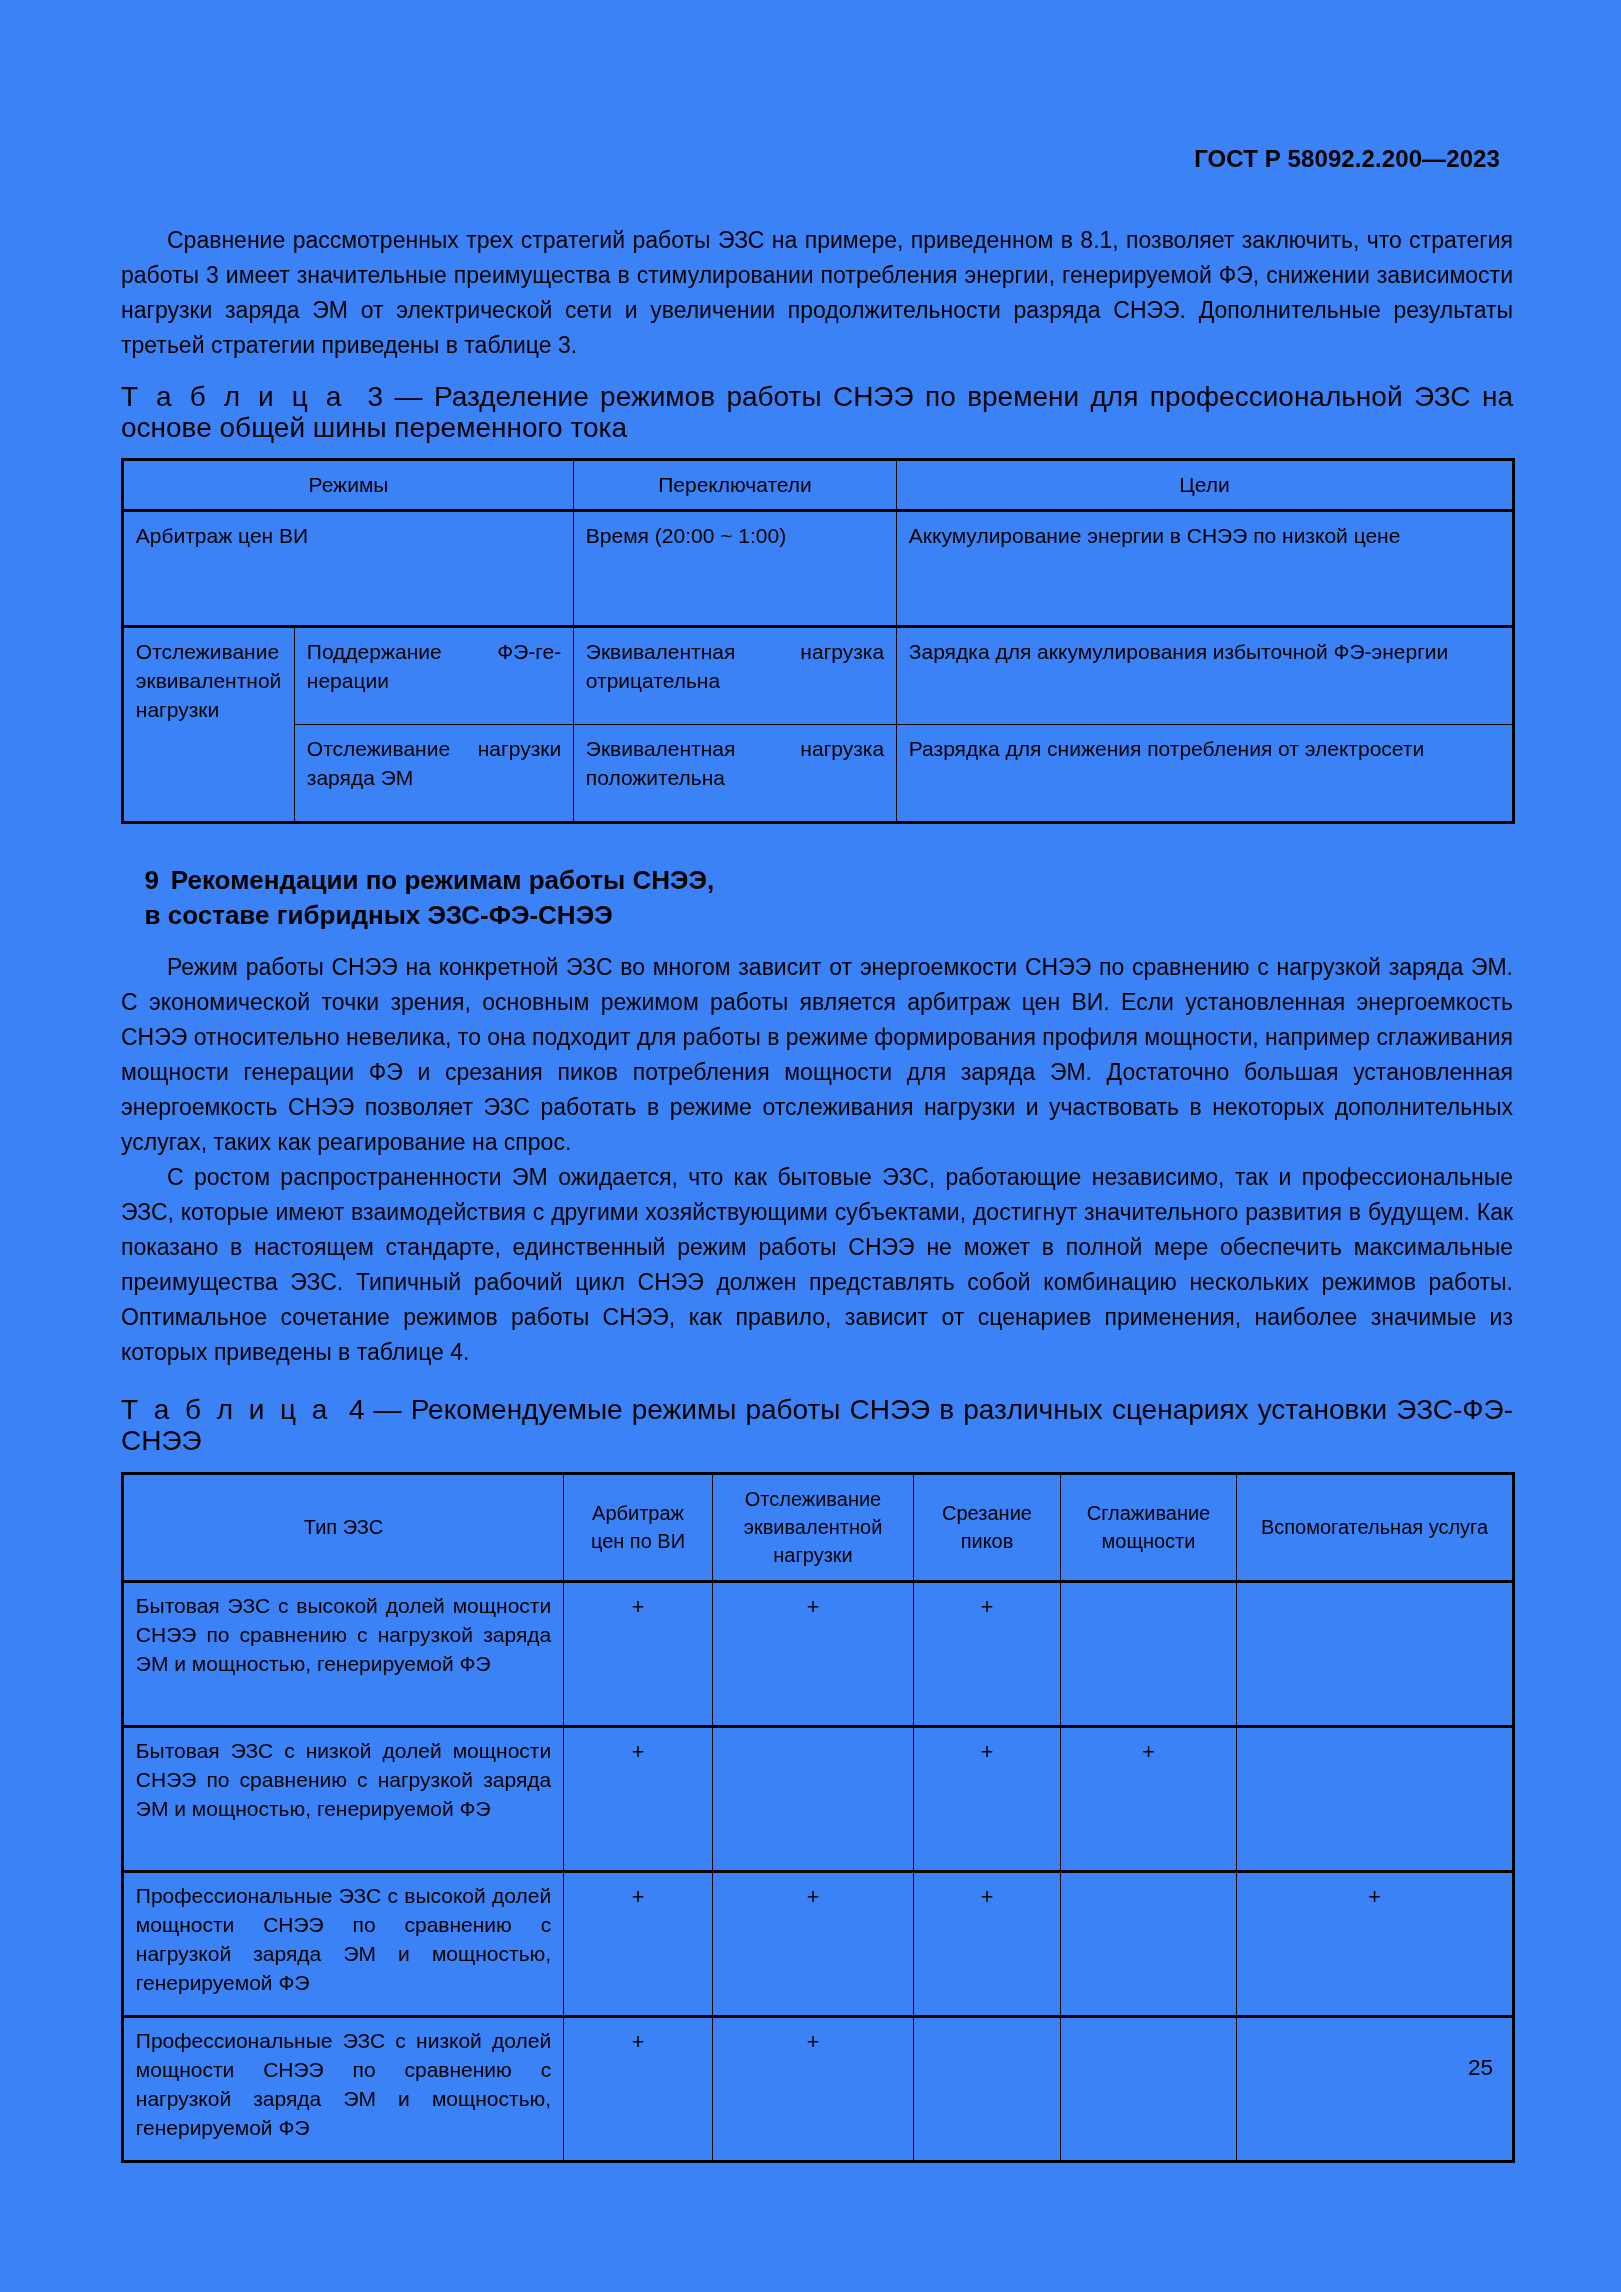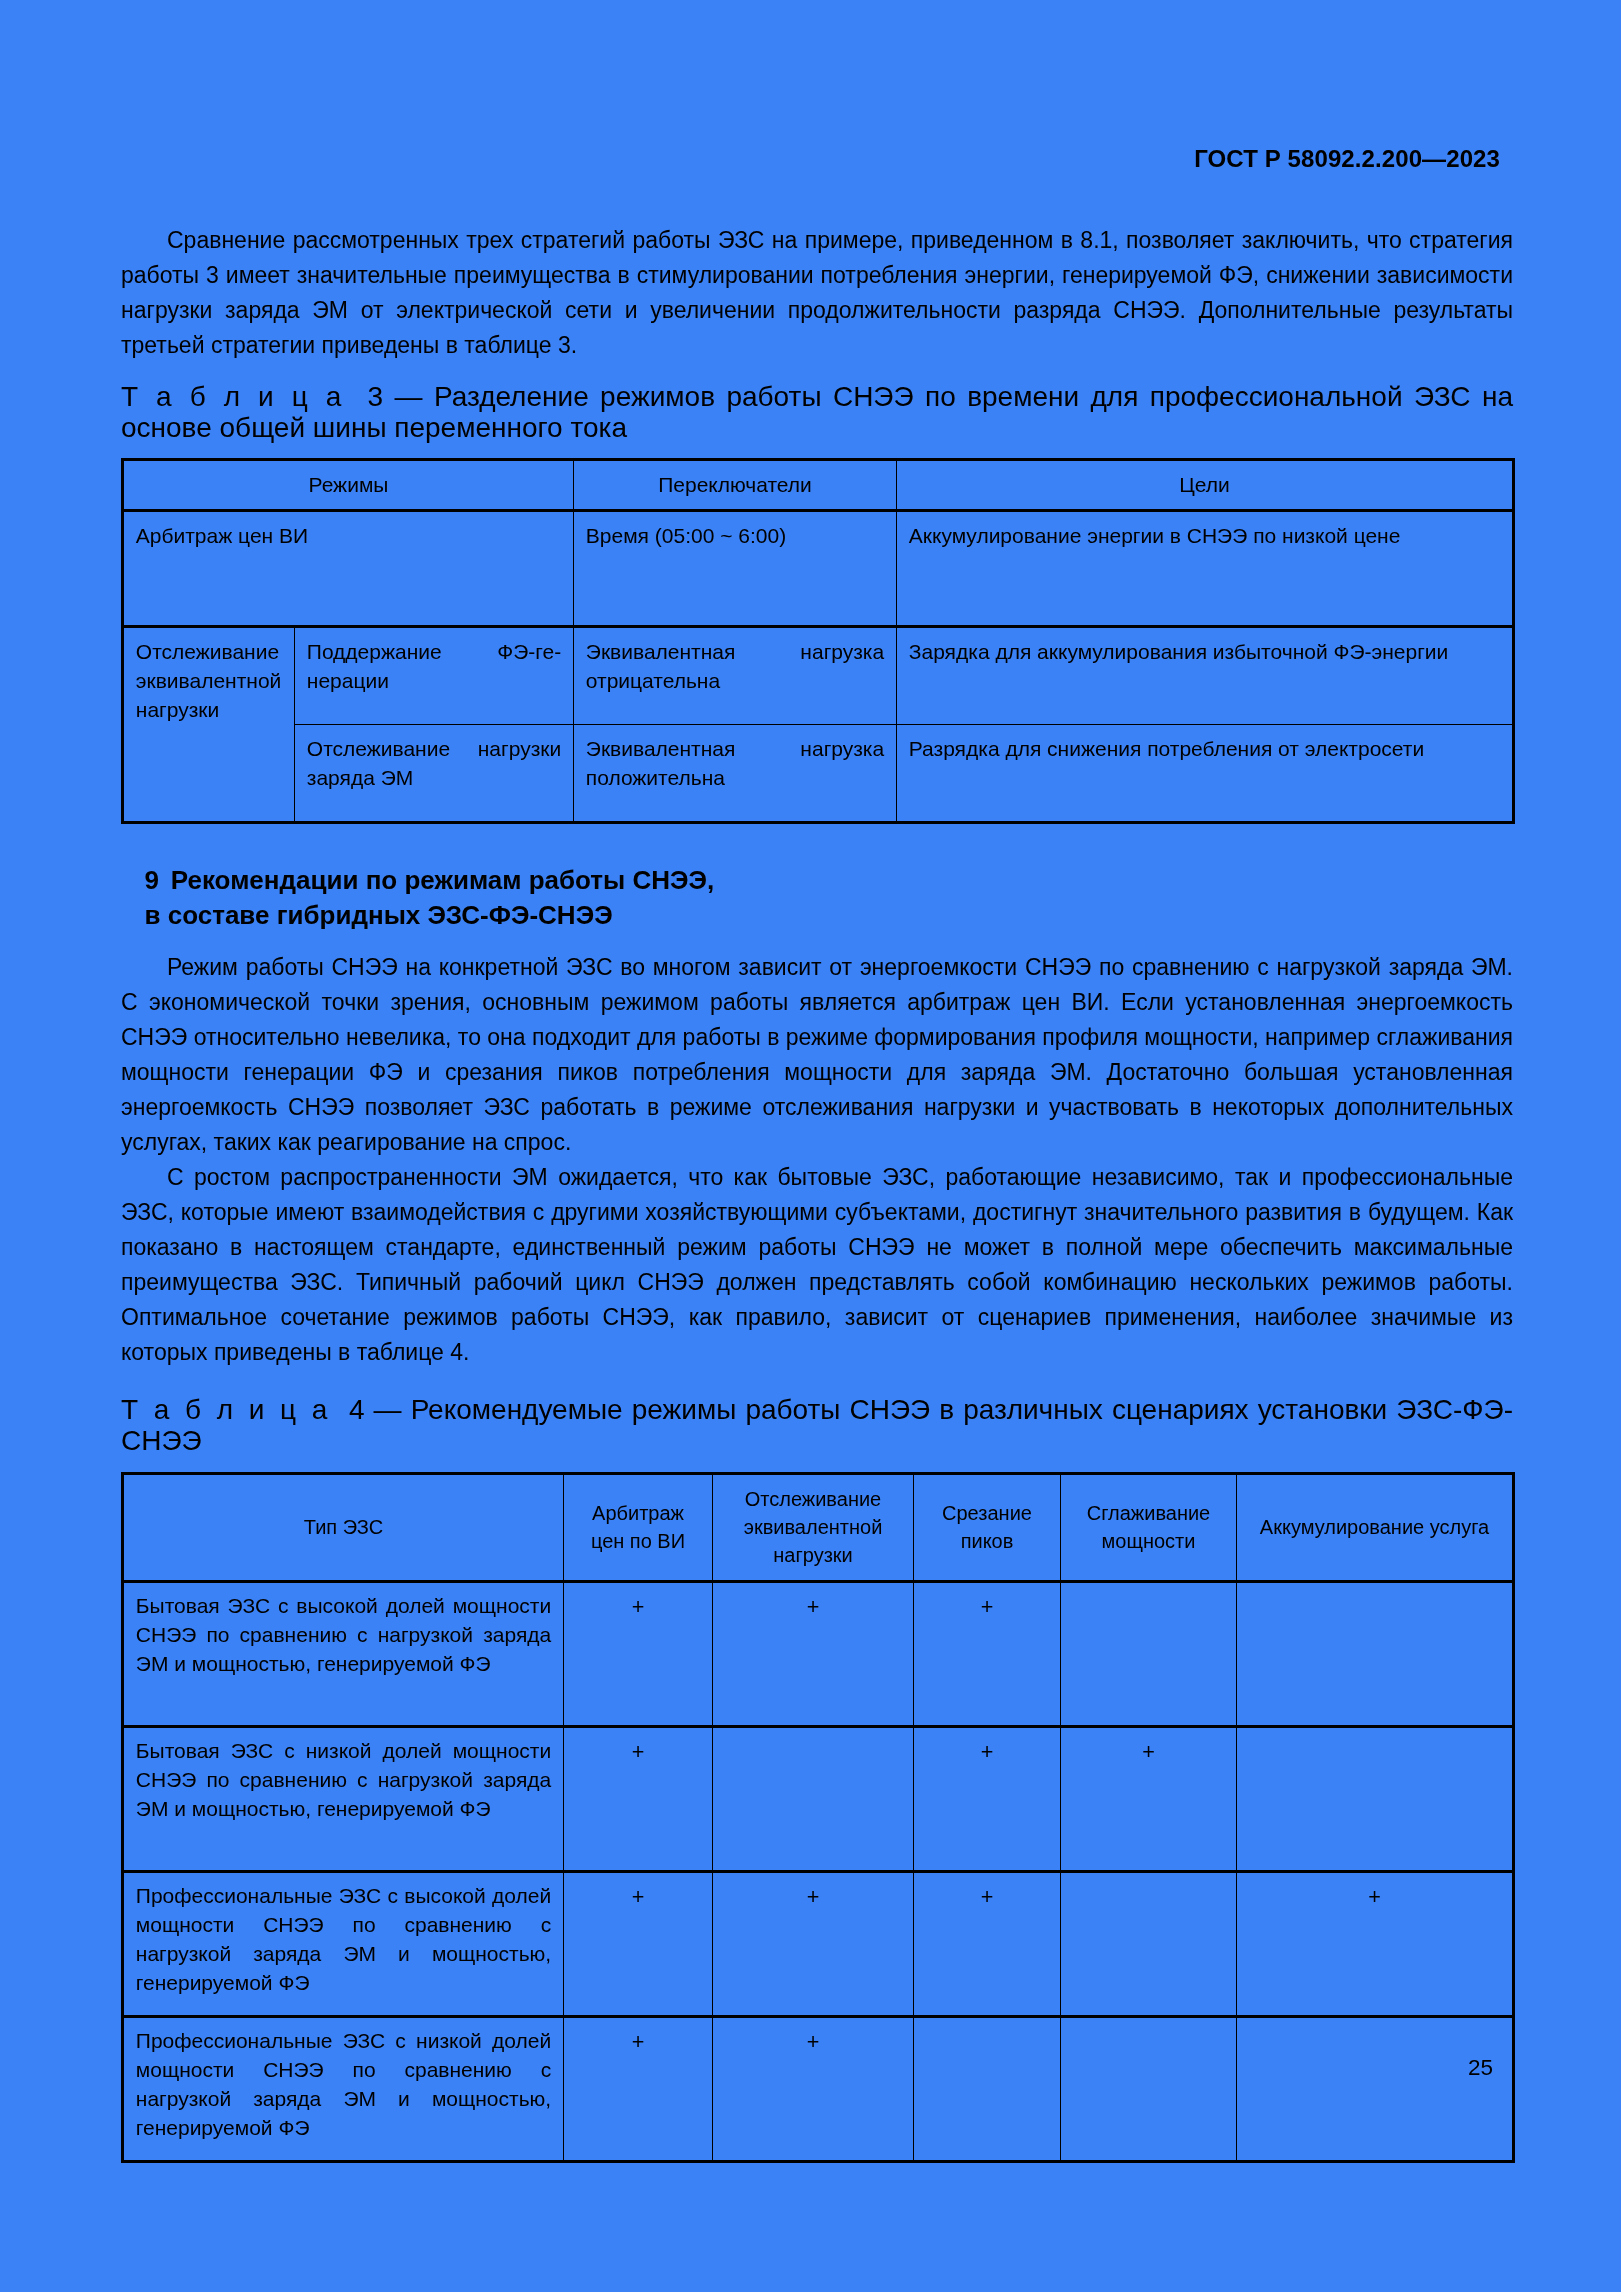--- a/index.html
+++ b/index.html
@@ -171,21 +171,21 @@
       <thead>
         <tr>
           <th colspan="2">Режимы</th>
           <th>Переключатели</th>
           <th>Цели</th>
         </tr>
       </thead>
       <tbody>
         <tr style="height:116px">
           <td colspan="2">Арбитраж цен ВИ</td>
-          <td>Время (05:00 ~ 6:00)</td>
+          <td>Время (20:00 ~ 1:00)</td>
           <td class="just">Аккумулирование энергии в СНЭЭ по низкой цене</td>
         </tr>
         <tr class="heavy-top" style="height:98px">
           <td rowspan="2" class="modes-span just">Отслеживание экви­валентной нагрузки</td>
           <td class="just">Поддержание ФЭ-ге­нерации</td>
           <td class="just">Эквивалентная нагрузка отрицательна</td>
           <td class="just">Зарядка для аккумулирования из­быточной ФЭ-энергии</td>
         </tr>
         <tr style="height:98px">
           <td class="just">Отслеживание на­грузки заряда ЭМ</td>
@@ -225,21 +225,21 @@
         <col style="width:176px">
         <col style="width:277px">
       </colgroup>
       <thead>
         <tr style="height:108px">
           <th>Тип ЭЗС</th>
           <th>Арбитраж цен по ВИ</th>
           <th>Отслеживание эквивалентной нагрузки</th>
           <th>Срезание пиков</th>
           <th>Сглаживание мощности</th>
-          <th>Аккумулирование услуга</th>
+          <th>Вспомогательная услуга</th>
         </tr>
       </thead>
       <tbody>
         <tr style="height:145px">
           <td class="typecell">Бытовая ЭЗС с высокой долей мощности СНЭЭ по сравнению с нагрузкой заряда ЭМ и мощностью, генерируемой ФЭ</td>
           <td class="mark">+</td>
           <td class="mark">+</td>
           <td class="mark">+</td>
           <td class="mark"></td>
           <td class="mark"></td>

